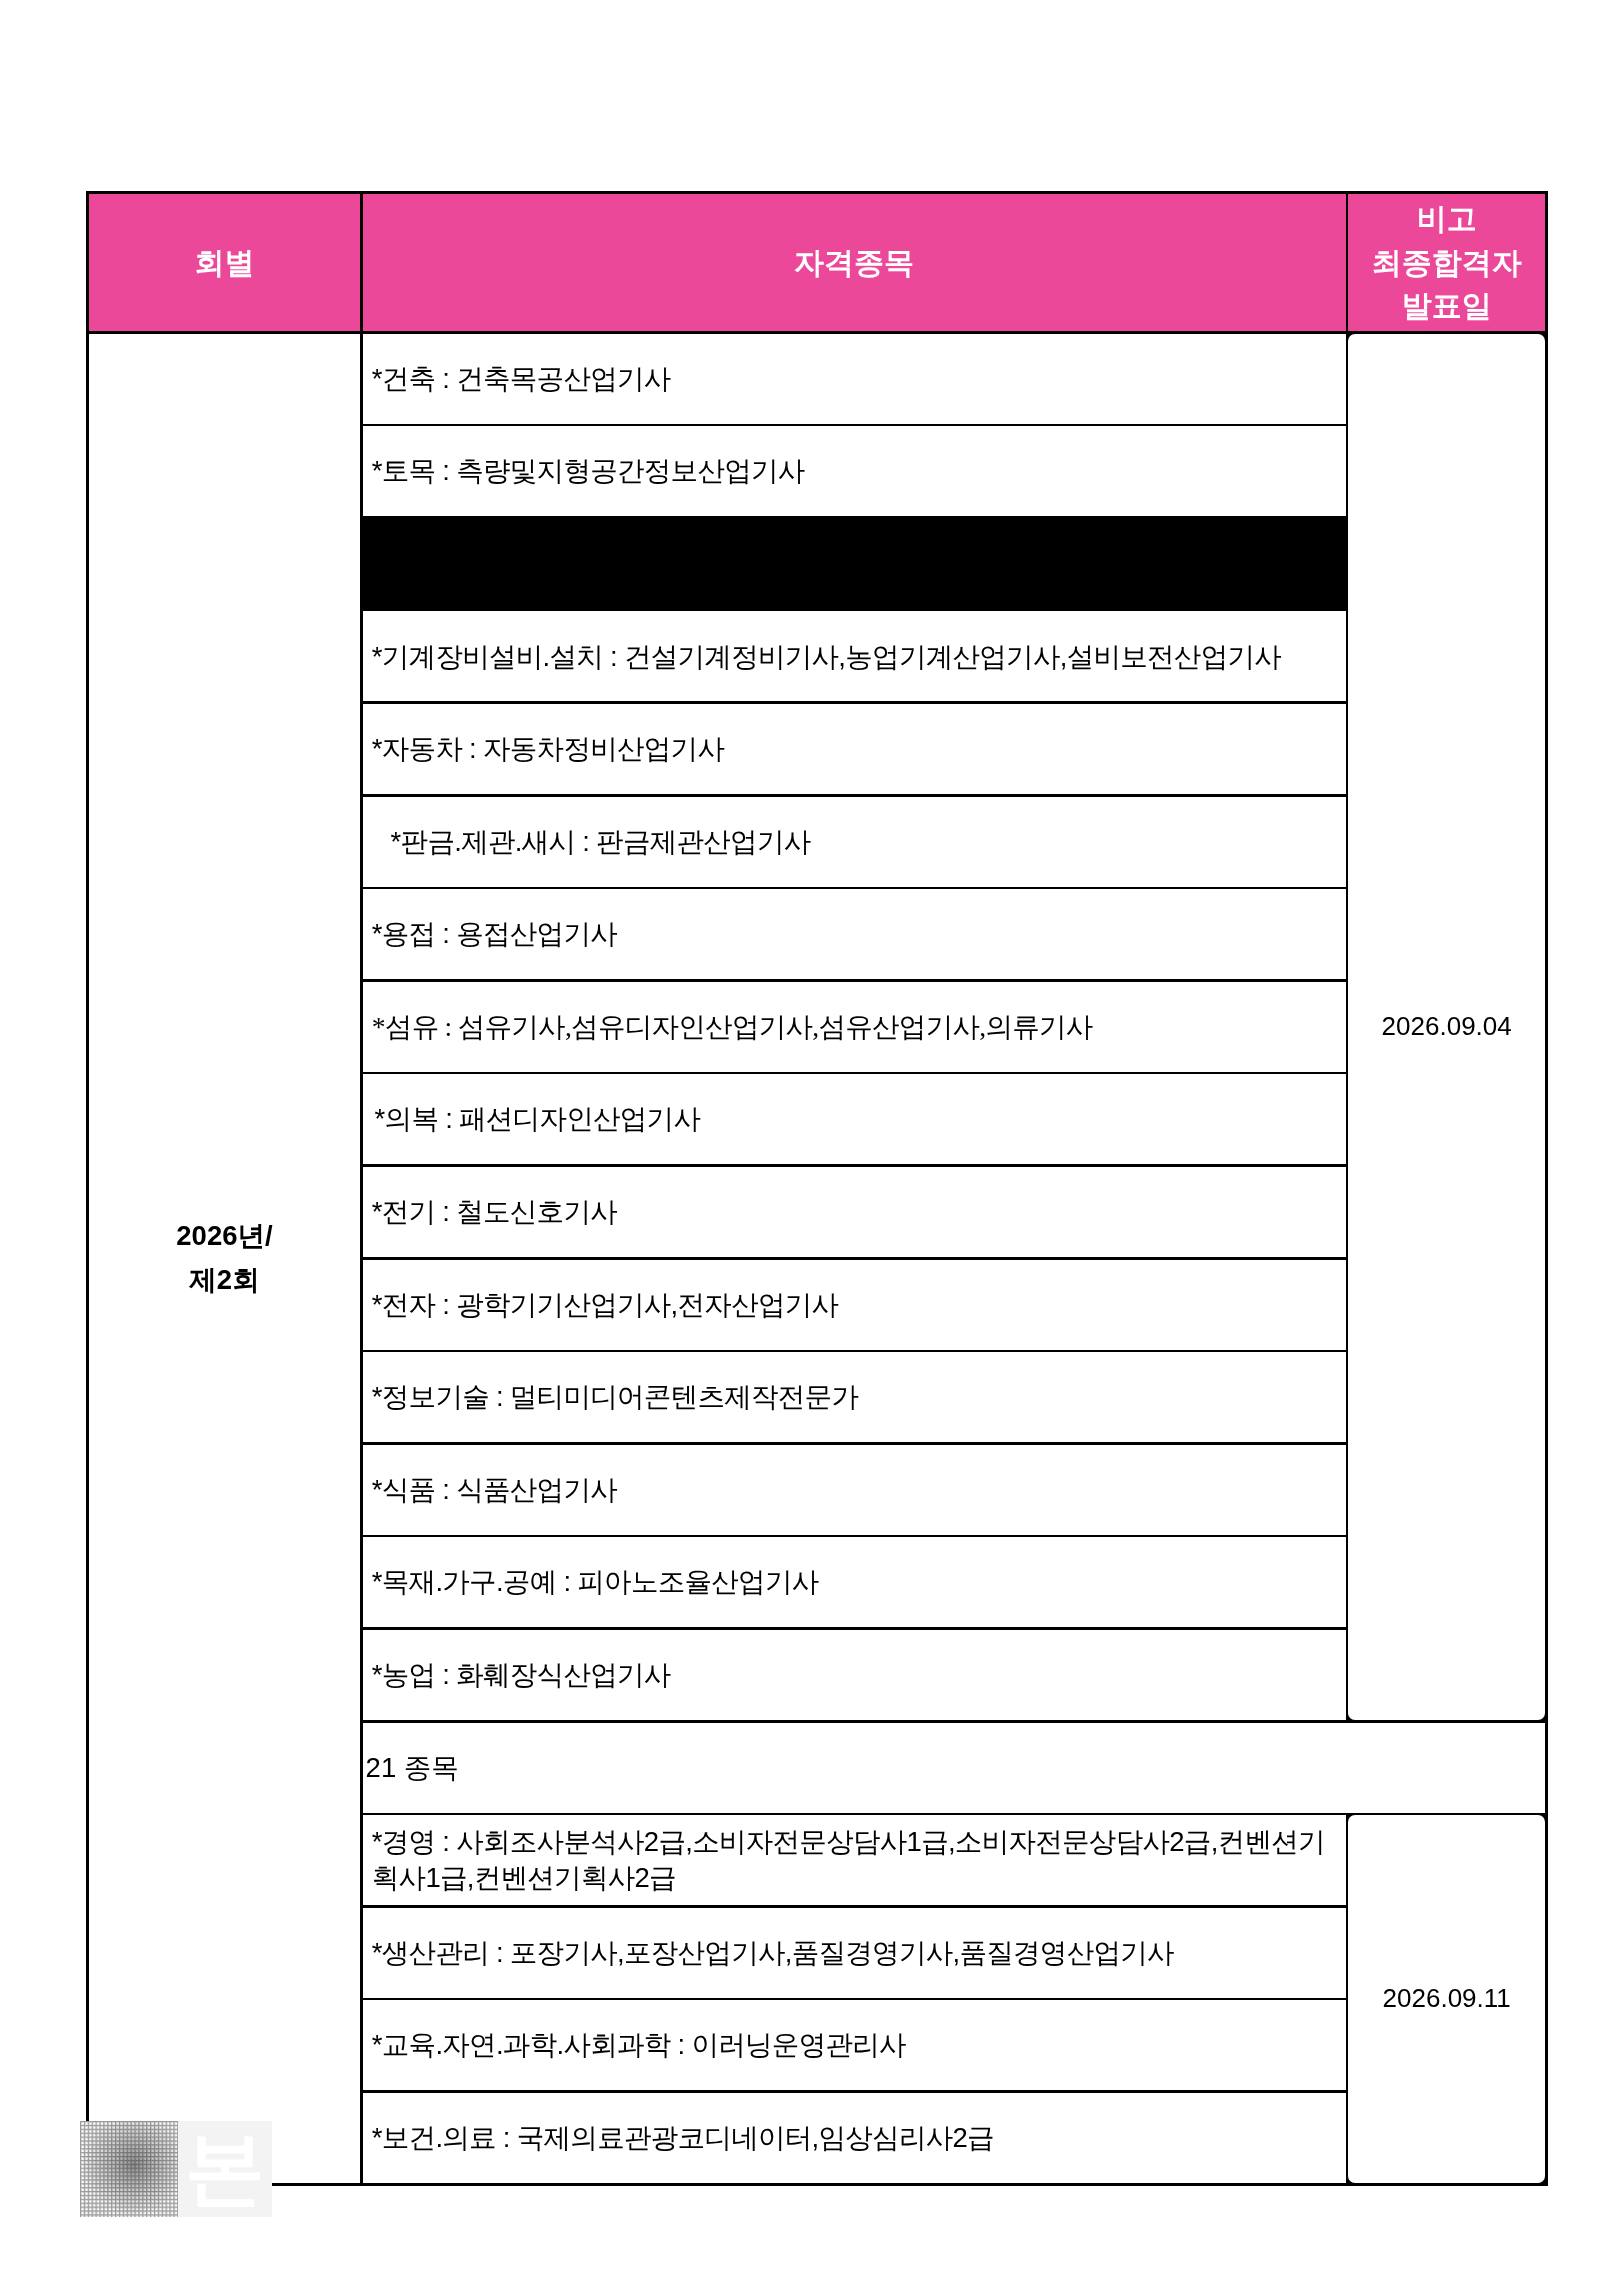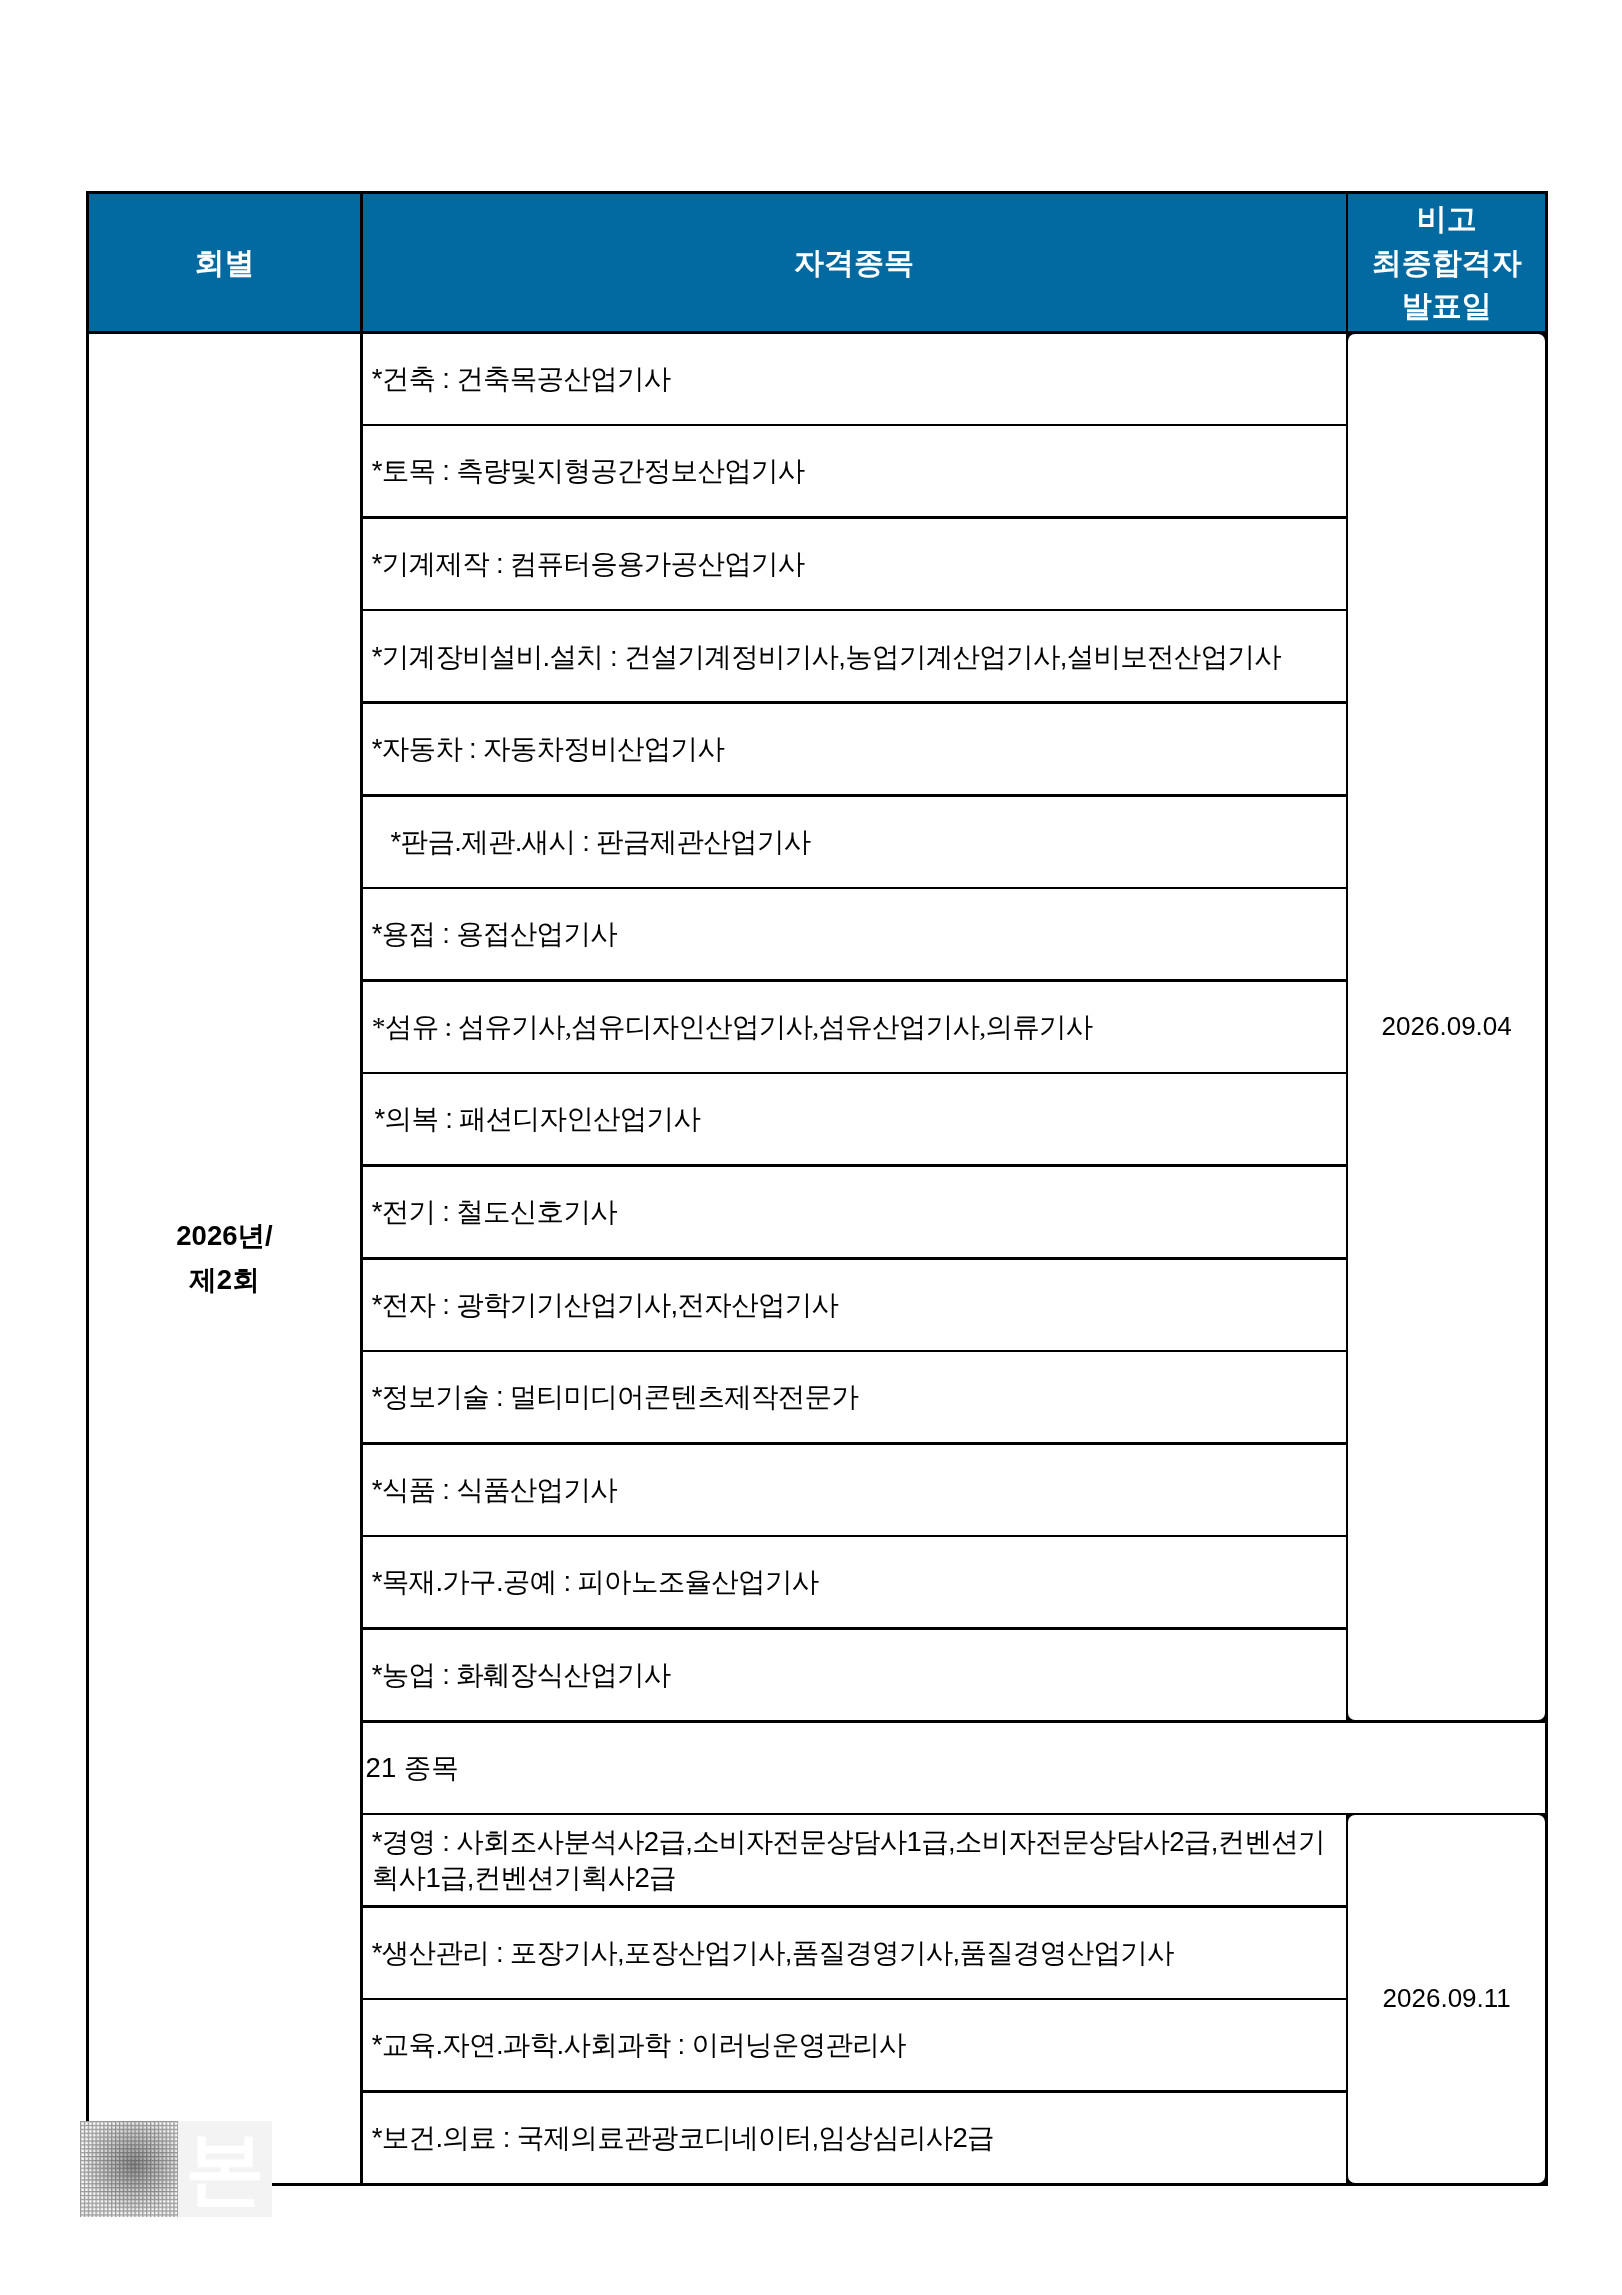--- a/index.html
+++ b/index.html
@@ -16,21 +16,21 @@
     position:absolute; left:86px; top:191px;
     display:grid;
     grid-template-columns:271px 983px 197px;
     grid-template-rows:137px repeat(20, 90px);
     gap:2.6px;
     background:#000;
     border:3.3px solid #000;
   }
   .cell { background:#fff; display:flex; align-items:center; }
   .head {
-    background:#0369a1; color:#fff;
+    background:#ec4899; color:#fff;
     justify-content:center; text-align:center;
     font-weight:bold; font-size:30px; line-height:1.45;
   }
   .head .stack span { display:block; }
   .item { padding:0 9.2px; font-size:27.5px; line-height:1.3; letter-spacing:-0.7px; }
   .date-cell { justify-content:center; text-align:center; font-size:26px;border-radius:7px; }
   .session-cell {
     justify-content:center; text-align:center;
     font-size:27.5px; line-height:1.6;
   }
@@ -75,21 +75,20 @@
 
     <div class="cell session-cell" style="grid-column:1; grid-row:2/22;">
       <span class="stack">
         <span>2026년/</span>
         <span>제2회</span>
       </span>
     </div>
 
     <div class="cell item" style="grid-column:2; grid-row:2;">*건축 : 건축목공산업기사</div>
     <div class="cell item" style="grid-column:2; grid-row:3;">*토목 : 측량및지형공간정보산업기사</div>
-    <div class="cell item" style="grid-column:2; grid-row:4;">*기계제작 : 컴퓨터응용가공산업기사</div>
     <div class="cell item" style="grid-column:2; grid-row:5;">*기계장비설비.설치 : 건설기계정비기사,농업기계산업기사,설비보전산업기사</div>
     <div class="cell item" style="grid-column:2; grid-row:6;">*자동차 : 자동차정비산업기사</div>
     <div class="cell item" style="grid-column:2; grid-row:7;padding-left:28px;">*판금.제관.새시 : 판금제관산업기사</div>
     <div class="cell item" style="grid-column:2; grid-row:8;">*용접 : 용접산업기사</div>
     <div class="cell item" style="grid-column:2; grid-row:9;font-family:Liberation Serif, serif;">*섬유 : 섬유기사,섬유디자인산업기사,섬유산업기사,의류기사</div>
     <div class="cell item" style="grid-column:2; grid-row:10;padding-left:12px;">*의복 : 패션디자인산업기사</div>
     <div class="cell item" style="grid-column:2; grid-row:11;">*전기 : 철도신호기사</div>
     <div class="cell item" style="grid-column:2; grid-row:12;">*전자 : 광학기기산업기사,전자산업기사</div>
     <div class="cell item" style="grid-column:2; grid-row:13;">*정보기술 : 멀티미디어콘텐츠제작전문가</div>
     <div class="cell item" style="grid-column:2; grid-row:14;">*식품 : 식품산업기사</div>

